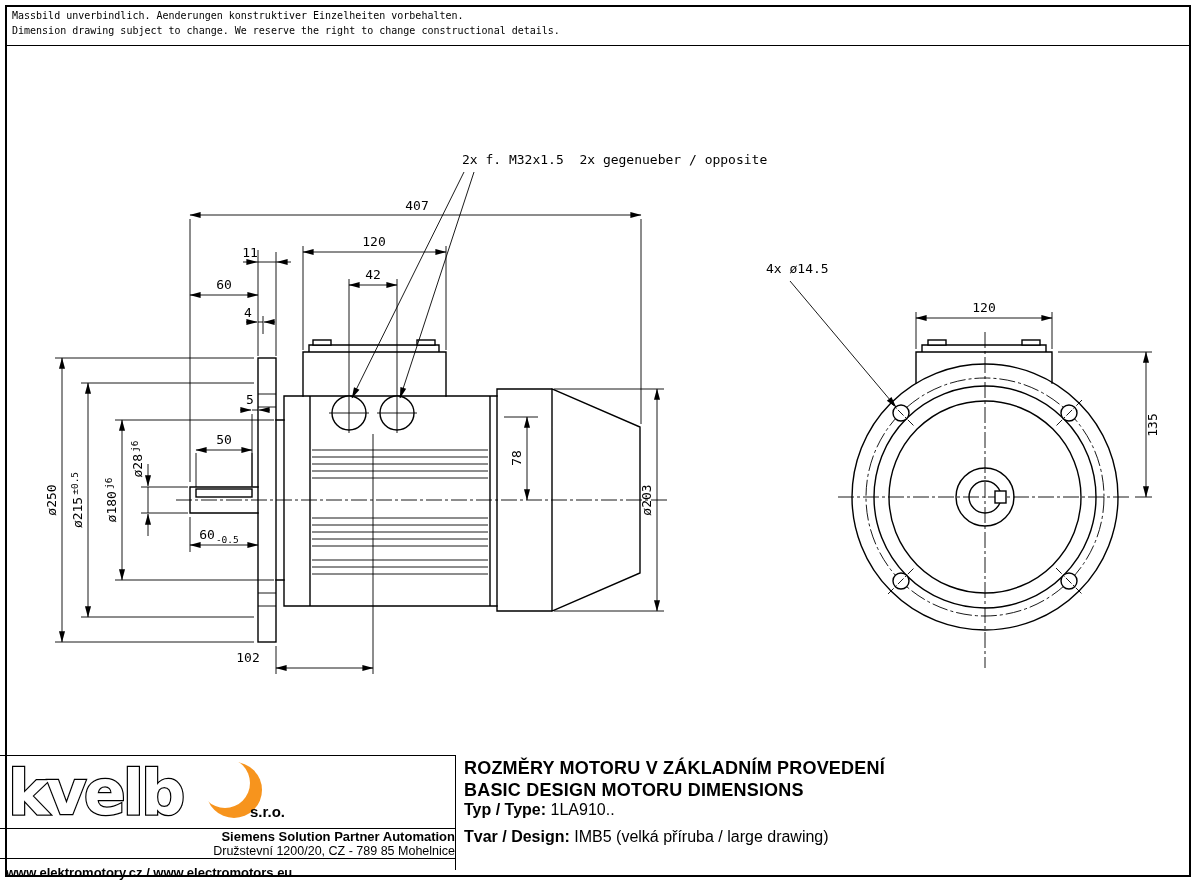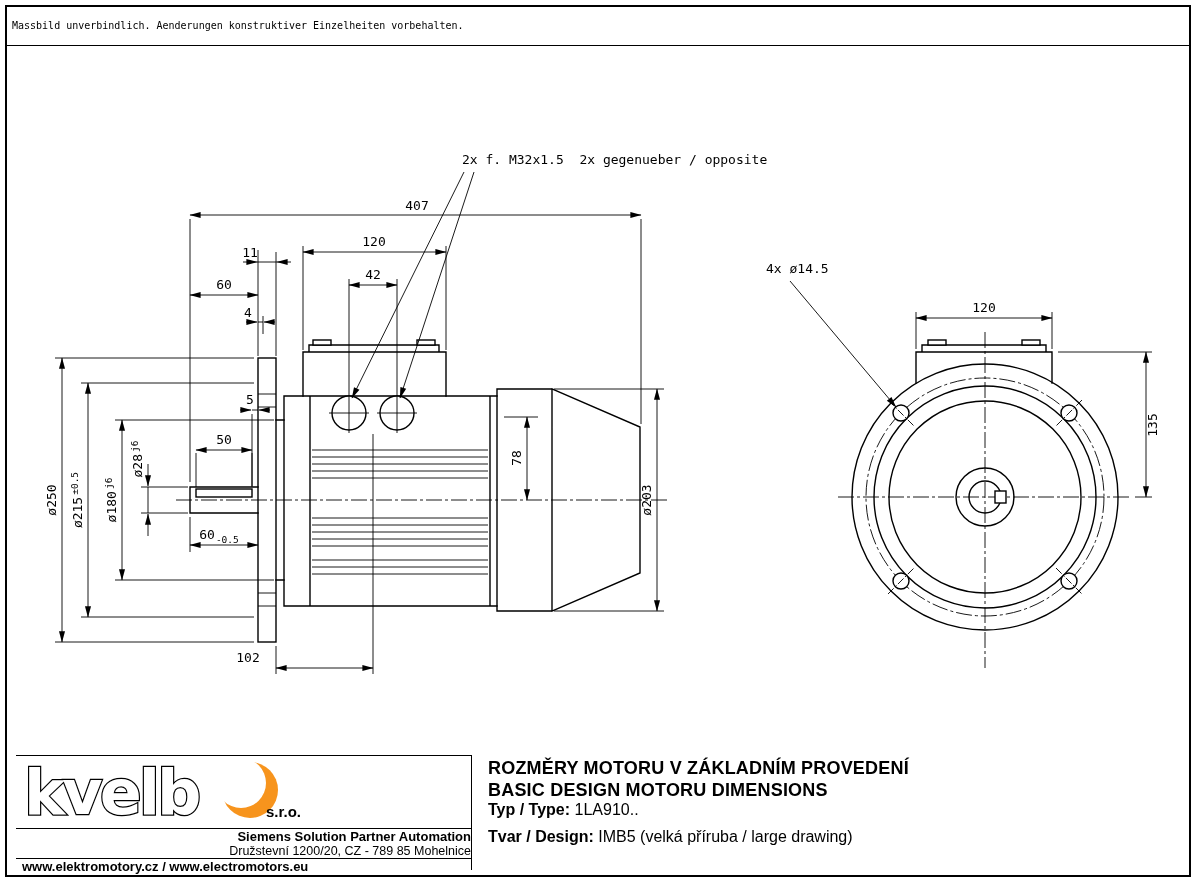--- a/index.html
+++ b/index.html
@@ -14,39 +14,39 @@
   .cl{stroke:#000;stroke-width:0.9;fill:none;stroke-dasharray:16 3 3 3;}
   .cm{stroke:#000;stroke-width:0.9;fill:none;stroke-dasharray:8 2 2 2;}
   .wf{fill:#fff;}
   text.d{font:13px "DejaVu Sans Mono",monospace;fill:#000;text-anchor:middle;}
   text.ds{text-anchor:start;white-space:pre;}
   tspan.tol{font-size:9.5px;}
 
   
   .disclaimer-wrap{position:absolute;left:6px;top:6px;right:6px;height:39px;
        border-bottom:1.5px solid #000;}
-  .disclaimer{position:absolute;left:6px;top:12px;
+  .disclaimer{position:absolute;left:6px;top:2px;
        font:10px "DejaVu Sans Mono",monospace;line-height:15px;}
 
   
-  .footer-left{position:absolute;left:16px;top:755px;width:456px;height:115px;
+  .footer-left{position:absolute;left:0;top:755px;width:456px;height:115px;
        border-top:1.5px solid #000;border-right:1.5px solid #000;box-sizing:border-box;}
   .logo-zone{height:72px;position:relative;overflow:hidden;}
   .partner-zone{height:30px;border-top:1.5px solid #000;box-sizing:border-box;padding:1px 0 0 6px;text-align:right;}
   .partner-zone .b{font-weight:bold;font-size:13px;line-height:14px;}
   .partner-zone .a{font-size:12.5px;line-height:14px;margin-left:17px;}
-  .web-zone{height:17px;border-top:1.5px solid #000;box-sizing:border-box;padding:1px 0 0 6px;
+  .web-zone{height:17px;border-top:1.5px solid #000;box-sizing:border-box;padding:7px 0 0 6px;
        font-weight:bold;font-size:13px;line-height:14px;}
 
   .logotext{font:bold 62px "DejaVu Sans",sans-serif;fill:#fff;stroke:#000;stroke-width:2.4px;
        paint-order:stroke;letter-spacing:-3px;}
   .logosro{font:bold 15px "Liberation Sans",sans-serif;fill:#000;}
 
   
-  .titleblock{position:absolute;left:488px;top:757px;width:700px;}
+  .titleblock{position:absolute;left:464px;top:757px;width:700px;}
   .titleblock .t1{font-weight:bold;font-size:18px;line-height:22px;letter-spacing:0.2px;}
   .specs{font-size:16px;}
   .specs .row{margin-bottom:9px;}
   .specs .lbl{font-weight:bold;}
 </style>
 </head>
 <body>
 
 <div class="page">
 
@@ -240,20 +240,21 @@
       <g>
         <line class="t" x1="790" y1="281" x2="896" y2="407" marker-end="url(#ar)"></line>
         <text class="d ds" x="766" y="273">4x ø14.5</text>
       </g>
     </g>
   </svg>
 
   <div class="disclaimer-wrap">
     <div class="disclaimer">
       <div>Massbild unverbindlich. Aenderungen konstruktiver Einzelheiten vorbehalten.</div>
+      <div>Dimension drawing subject to change. We reserve the right to change constructional details.</div>
     </div>
   </div>
 
   <div class="footer-left">
     <div class="logo-zone">
       <svg width="300" height="70" viewBox="0 0 300 70" style="position:absolute;left:6px;top:2px;">
         <circle cx="228" cy="32" r="28" fill="#F7941D"></circle>
         <circle cx="219" cy="25" r="25" fill="#ffffff"></circle>
         <text class="logotext" x="2" y="56">kvelb</text>
         <text class="logosro" x="244" y="59">s.r.o.</text>

